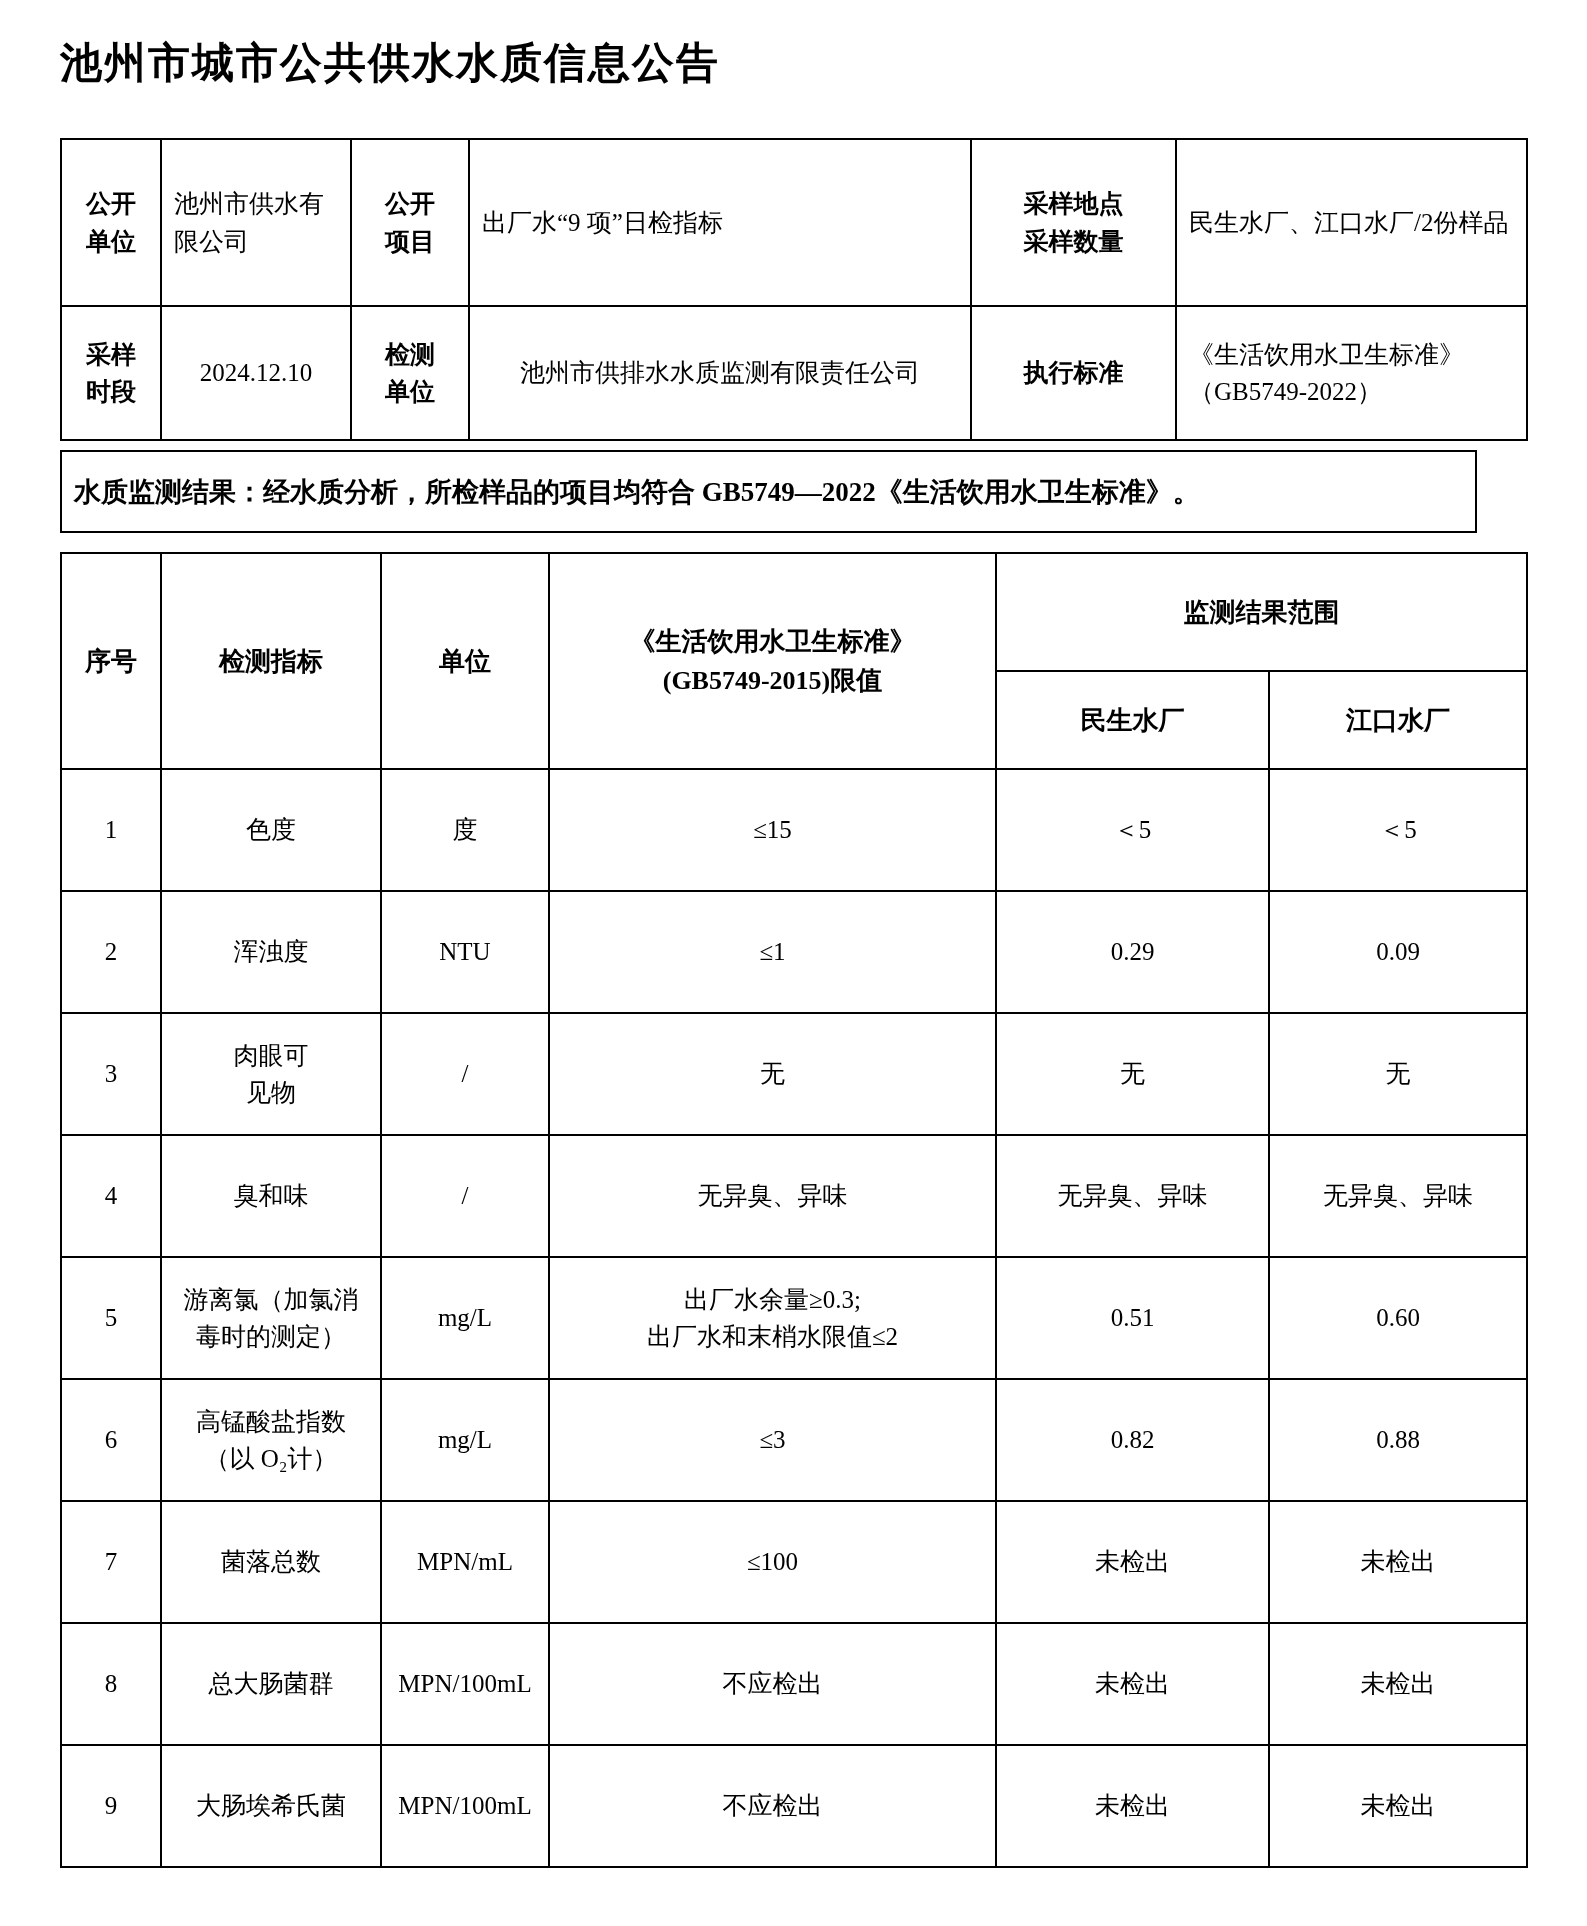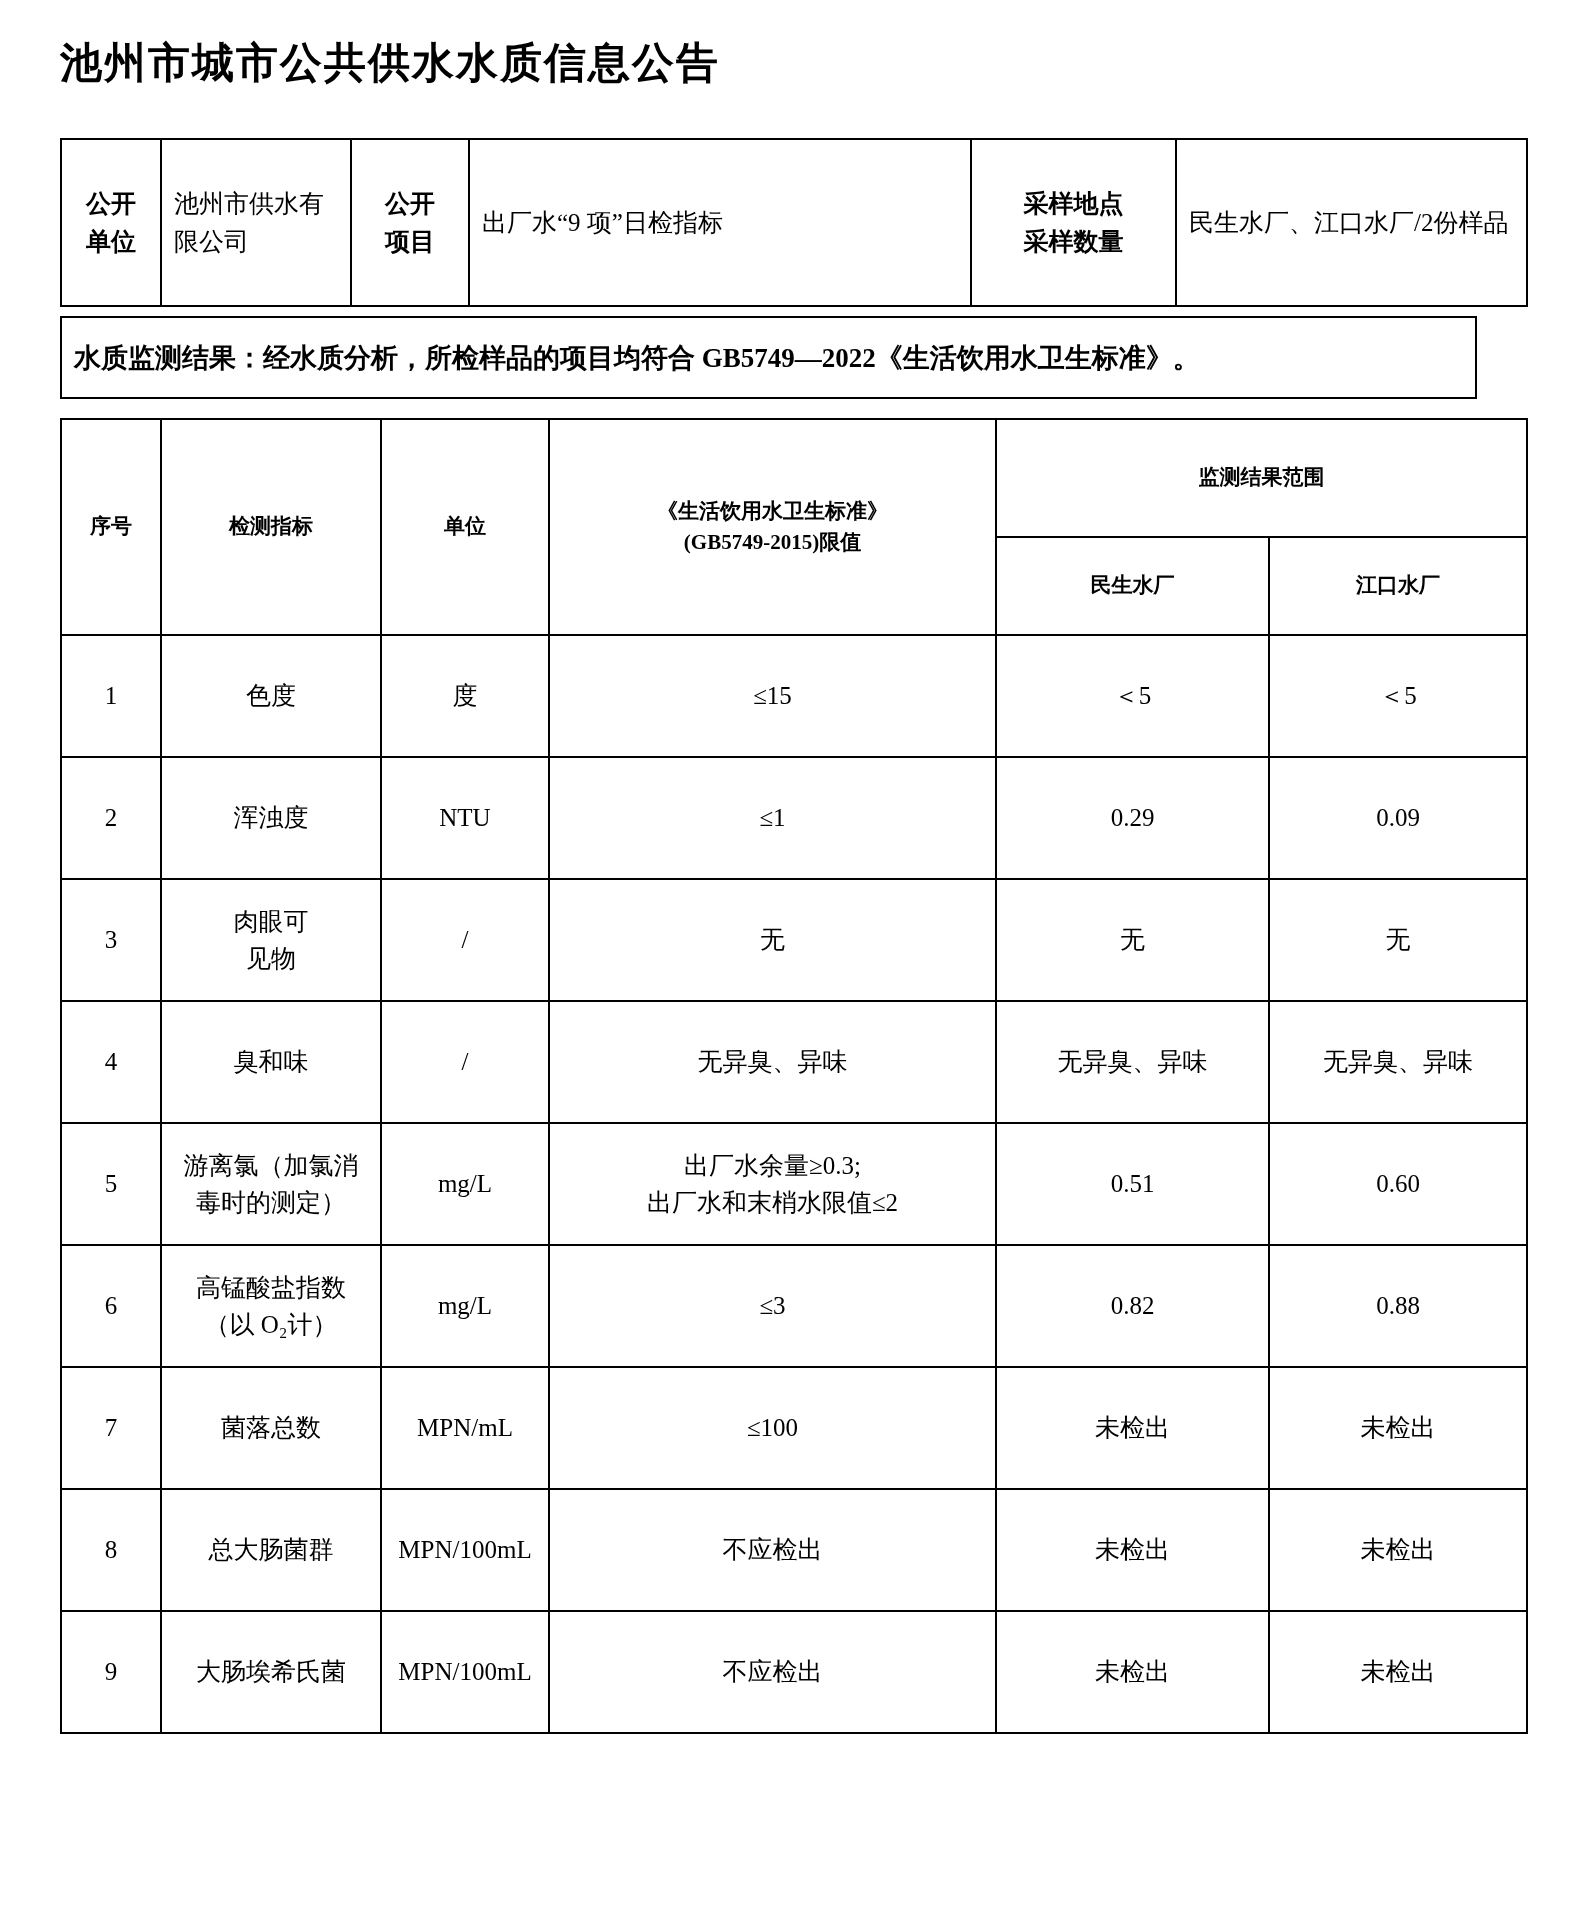--- a/index.html
+++ b/index.html
@@ -45,21 +45,21 @@
     height: 83px;
     border: 2px solid #000;
     display: flex;
     align-items: center;
     padding: 0 12px;
     font-weight: bold;
     font-size: 27px;
     white-space: nowrap;
   }
   .results-table { margin-top: 19px; }
-  .results-table .hdr td { font-weight: bold; font-size: 21px; }
+  .results-table .hdr td { font-weight: bold; font-size: 26px; }
   .results-table .hdr-a td { height: 118px; }
   .results-table .hdr-b td { height: 98px; border-radius: 21px; }
   .results-table .data-row td { height: 122px; }
 </style>
 </head>
 <body>
 
 <div class="content">
 
   <h1 class="doc-title">池州市城市公共供水水质信息公告</h1>
@@ -78,20 +78,30 @@
       <td class="label-cell">公开
 单位</td>
       <td class="left">池州市供水有限公司</td>
       <td class="label-cell">公开
 项目</td>
       <td class="left">出厂水“9 项”日检指标</td>
       <td class="label-cell">采样地点
 采样数量</td>
       <td class="left">民生水厂、江口水厂/2份样品</td>
     </tr>
+    <tr class="r2">
+      <td class="label-cell">采样
+时段</td>
+      <td>2024.12.10</td>
+      <td class="label-cell">检测
+单位</td>
+      <td>池州市供排水水质监测有限责任公司</td>
+      <td class="label-cell">执行标准</td>
+      <td class="left">《生活饮用水卫生标准》（GB5749-2022）</td>
+    </tr>
   </tbody>
     </table>
 
   <div class="statement-box">水质监测结果：经水质分析，所检样品的项目均符合 GB5749—2022《生活饮用水卫生标准》。</div>
 
   <table class="results-table">
     <colgroup>
       <col style="width:100px">
         <col style="width:220px">
         <col style="width:168px">

